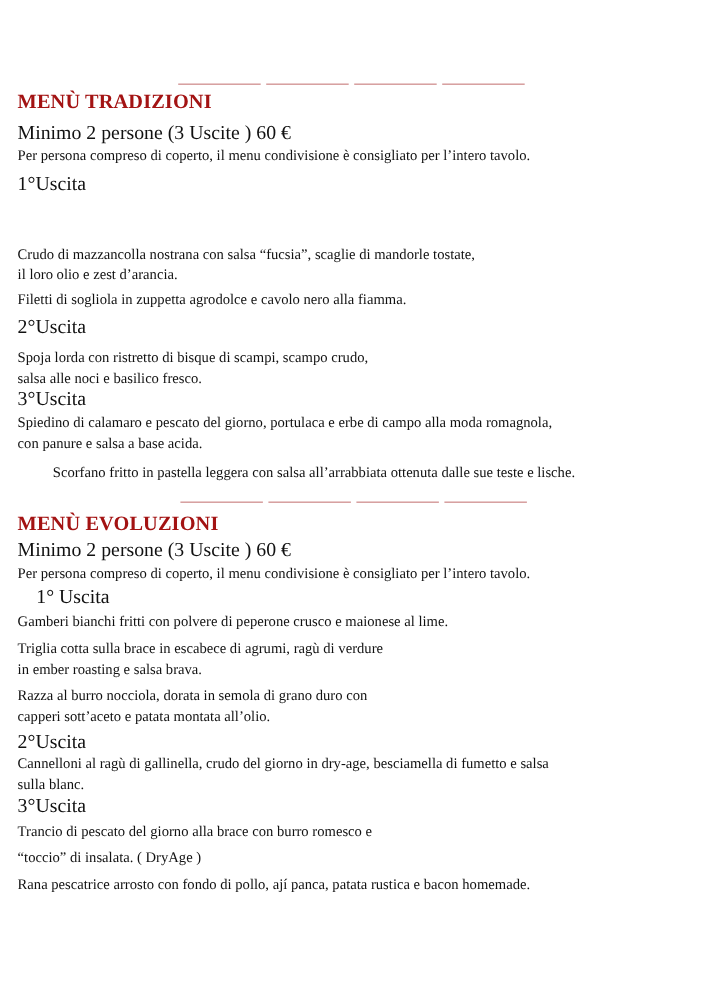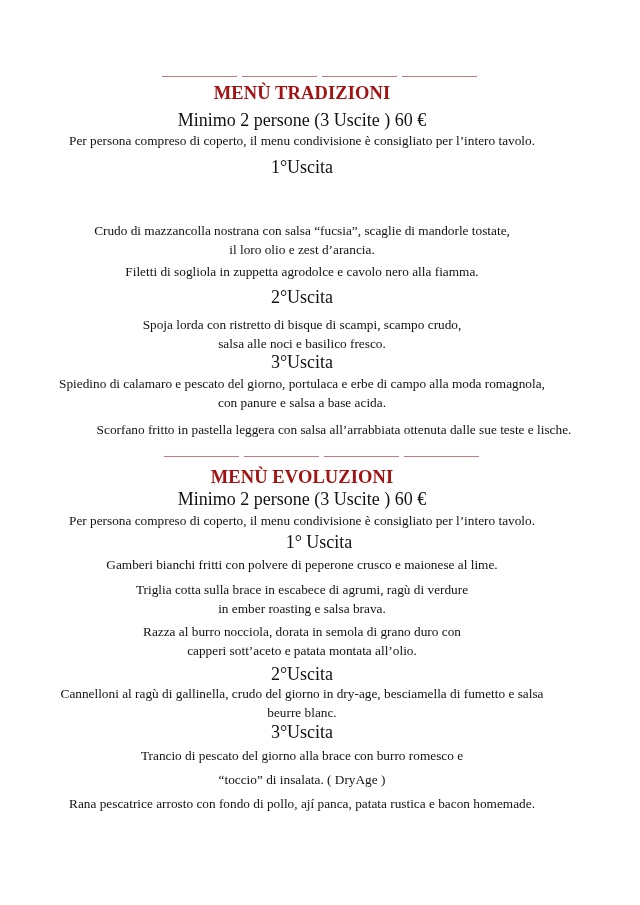--- a/index.html
+++ b/index.html
@@ -1,18 +1,18 @@
 <!DOCTYPE html>
 <html><head>
 <meta charset="utf-8">
 <style>
   html, body { margin: 0; padding: 0; background: #ffffff; }
   body { width: 640px; height: 905px; position: relative; overflow: hidden;
          font-family: "Liberation Serif", "DejaVu Serif", serif; color: #111; }
-  .abs { position: absolute; left: 0; width: 604px; text-align: center; white-space: nowrap; }
+  .abs { position: absolute; left: 16px; width: 604px; white-space: nowrap; }
   .divider { position: absolute; display: flex; gap: 5px; }
   .divider span { display: block; width: 75px; height: 1px; background: #c77a7a; }
   .title { color: #a31313; font-weight: bold; font-size: 18.5px; letter-spacing: 0.1px; }
   .minimo { font-size: 18px; }
   .note { font-size: 13.3px; }
   .course { font-size: 18px; }
   .dish { font-size: 13.3px; line-height: 19px; }
 </style>
 </head>
 <body>
@@ -72,21 +72,21 @@
   <div>in ember roasting e salsa brava.</div>
 </div>
 <div class="abs dish" style="top:622px;">
   <div>Razza al burro nocciola, dorata in semola di grano duro con</div>
   <div>capperi sott’aceto e patata montata all’olio.</div>
 </div>
 
 <div class="abs course" style="top:664px;">2°Uscita</div>
 <div class="abs dish" style="top:684px;">
   <div>Cannelloni al ragù di gallinella, crudo del giorno in dry-age, besciamella di fumetto e salsa</div>
-  <div>beurre blanc.</div>
+  <div>sulla blanc.</div>
 </div>
 
 <div class="abs course" style="top:722px;">3°Uscita</div>
 <div class="abs dish" style="top:746px;">
   <div>Trancio di pescato del giorno alla brace con burro romesco e</div>
 </div>
 <div class="abs dish" style="top:770px;">
   <div>“toccio” di insalata. ( DryAge )</div>
 </div>
 <div class="abs dish" style="top:794px;">

